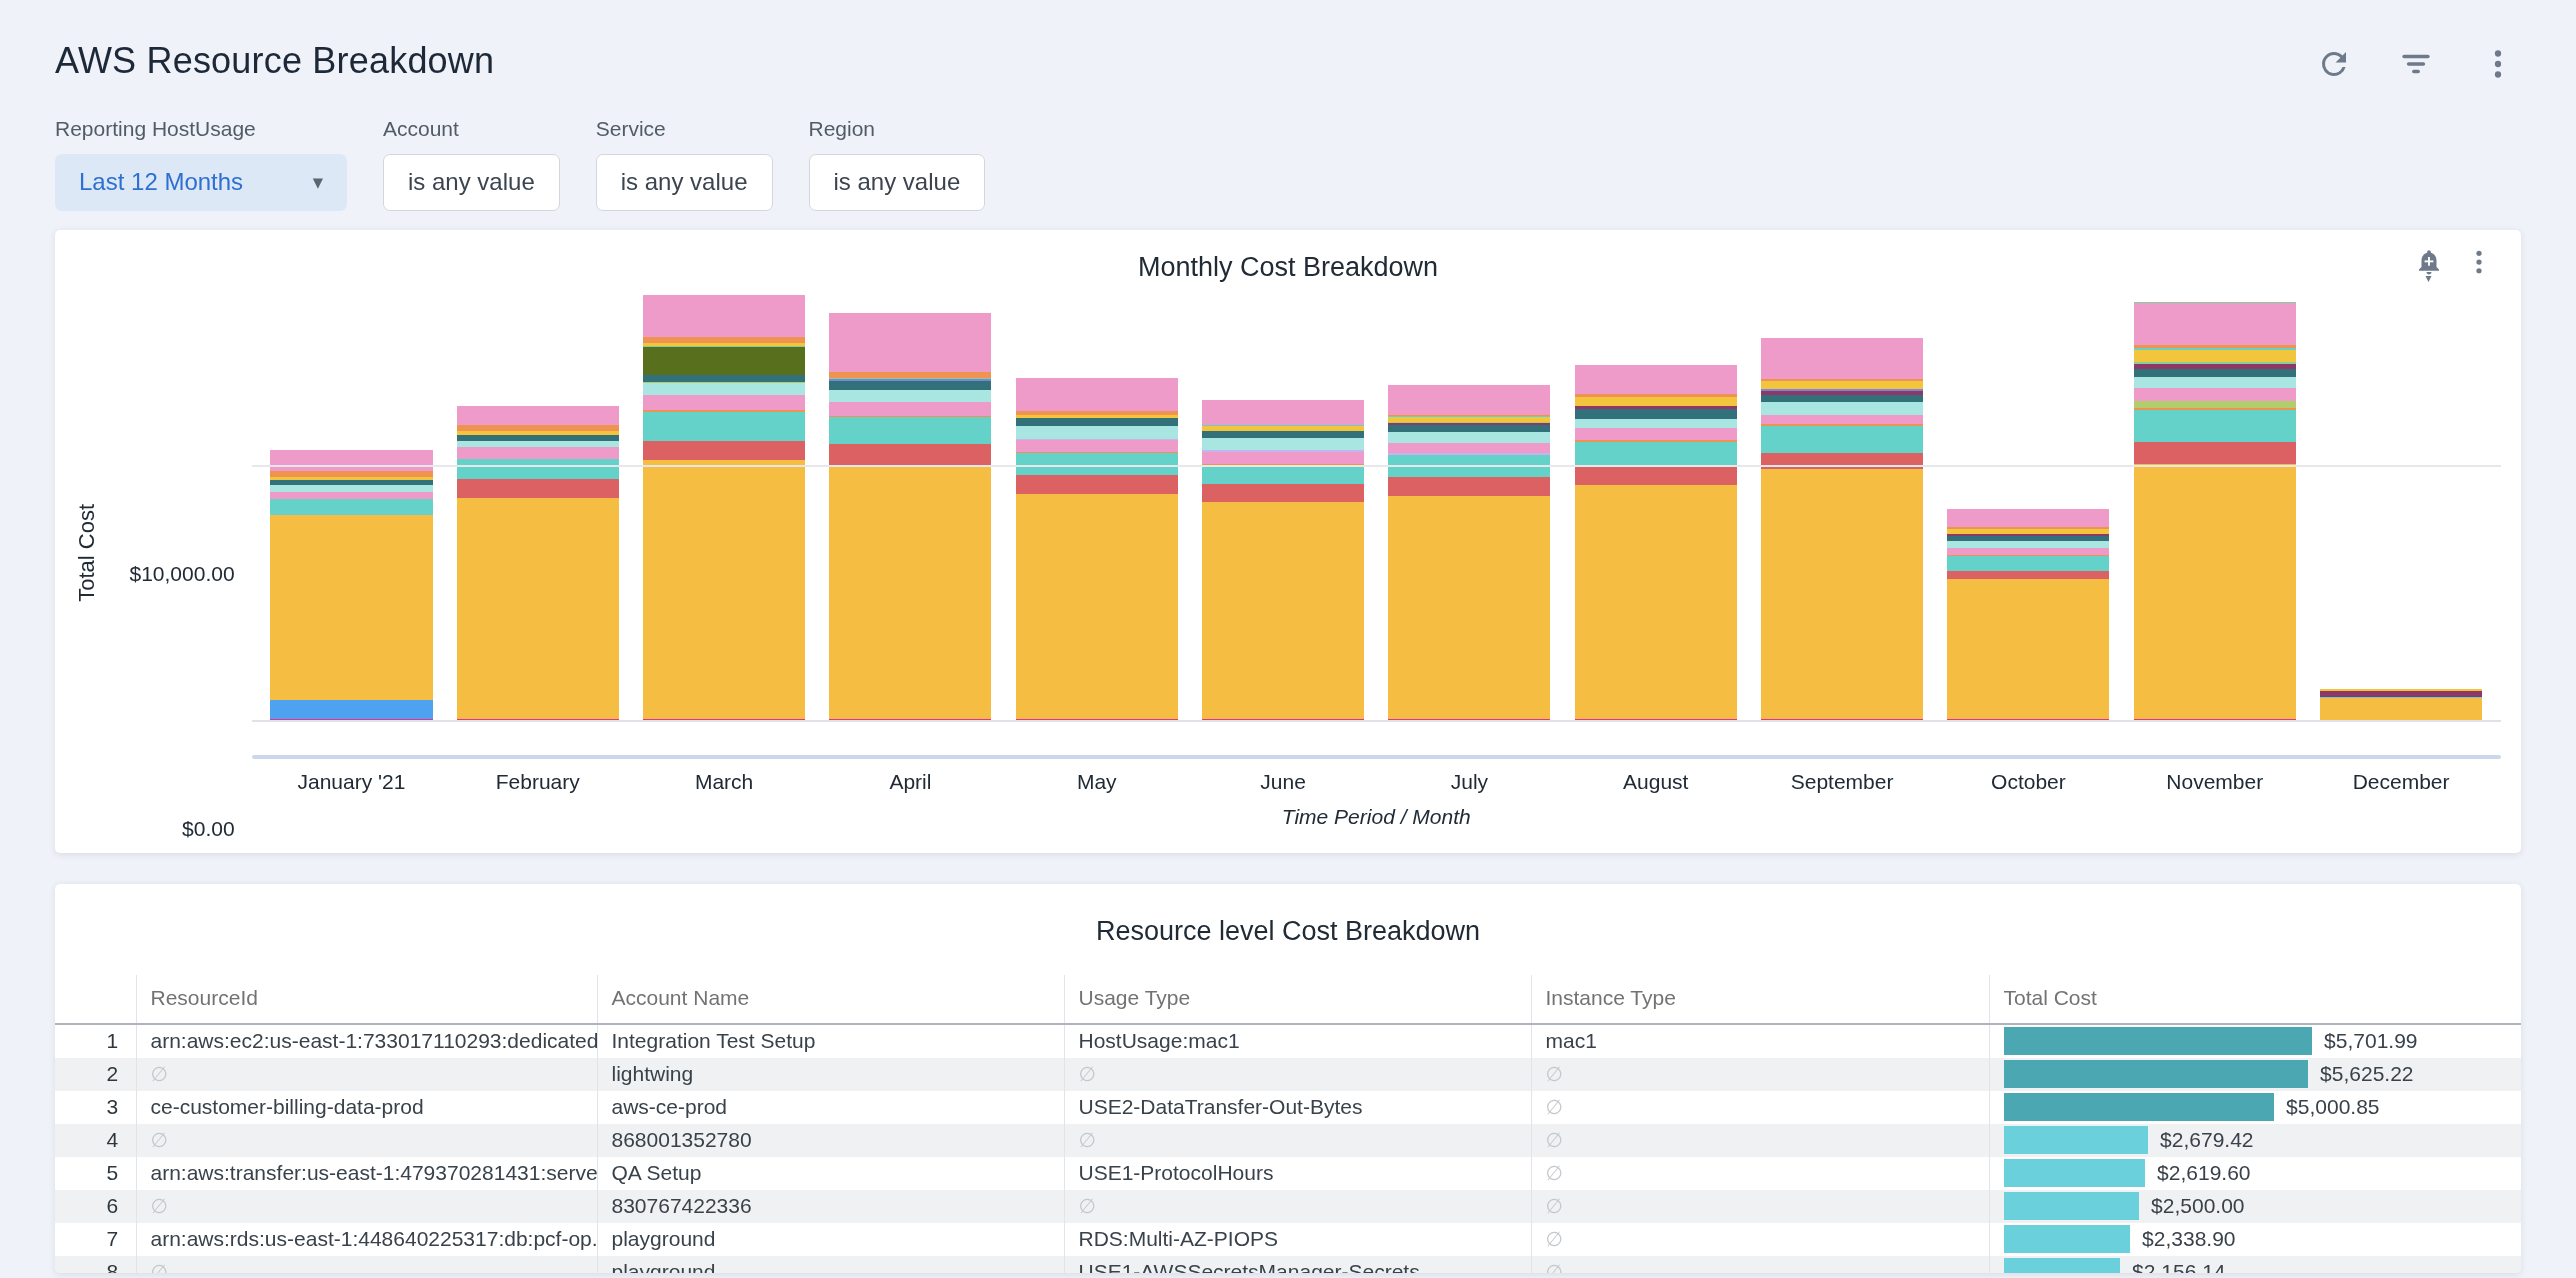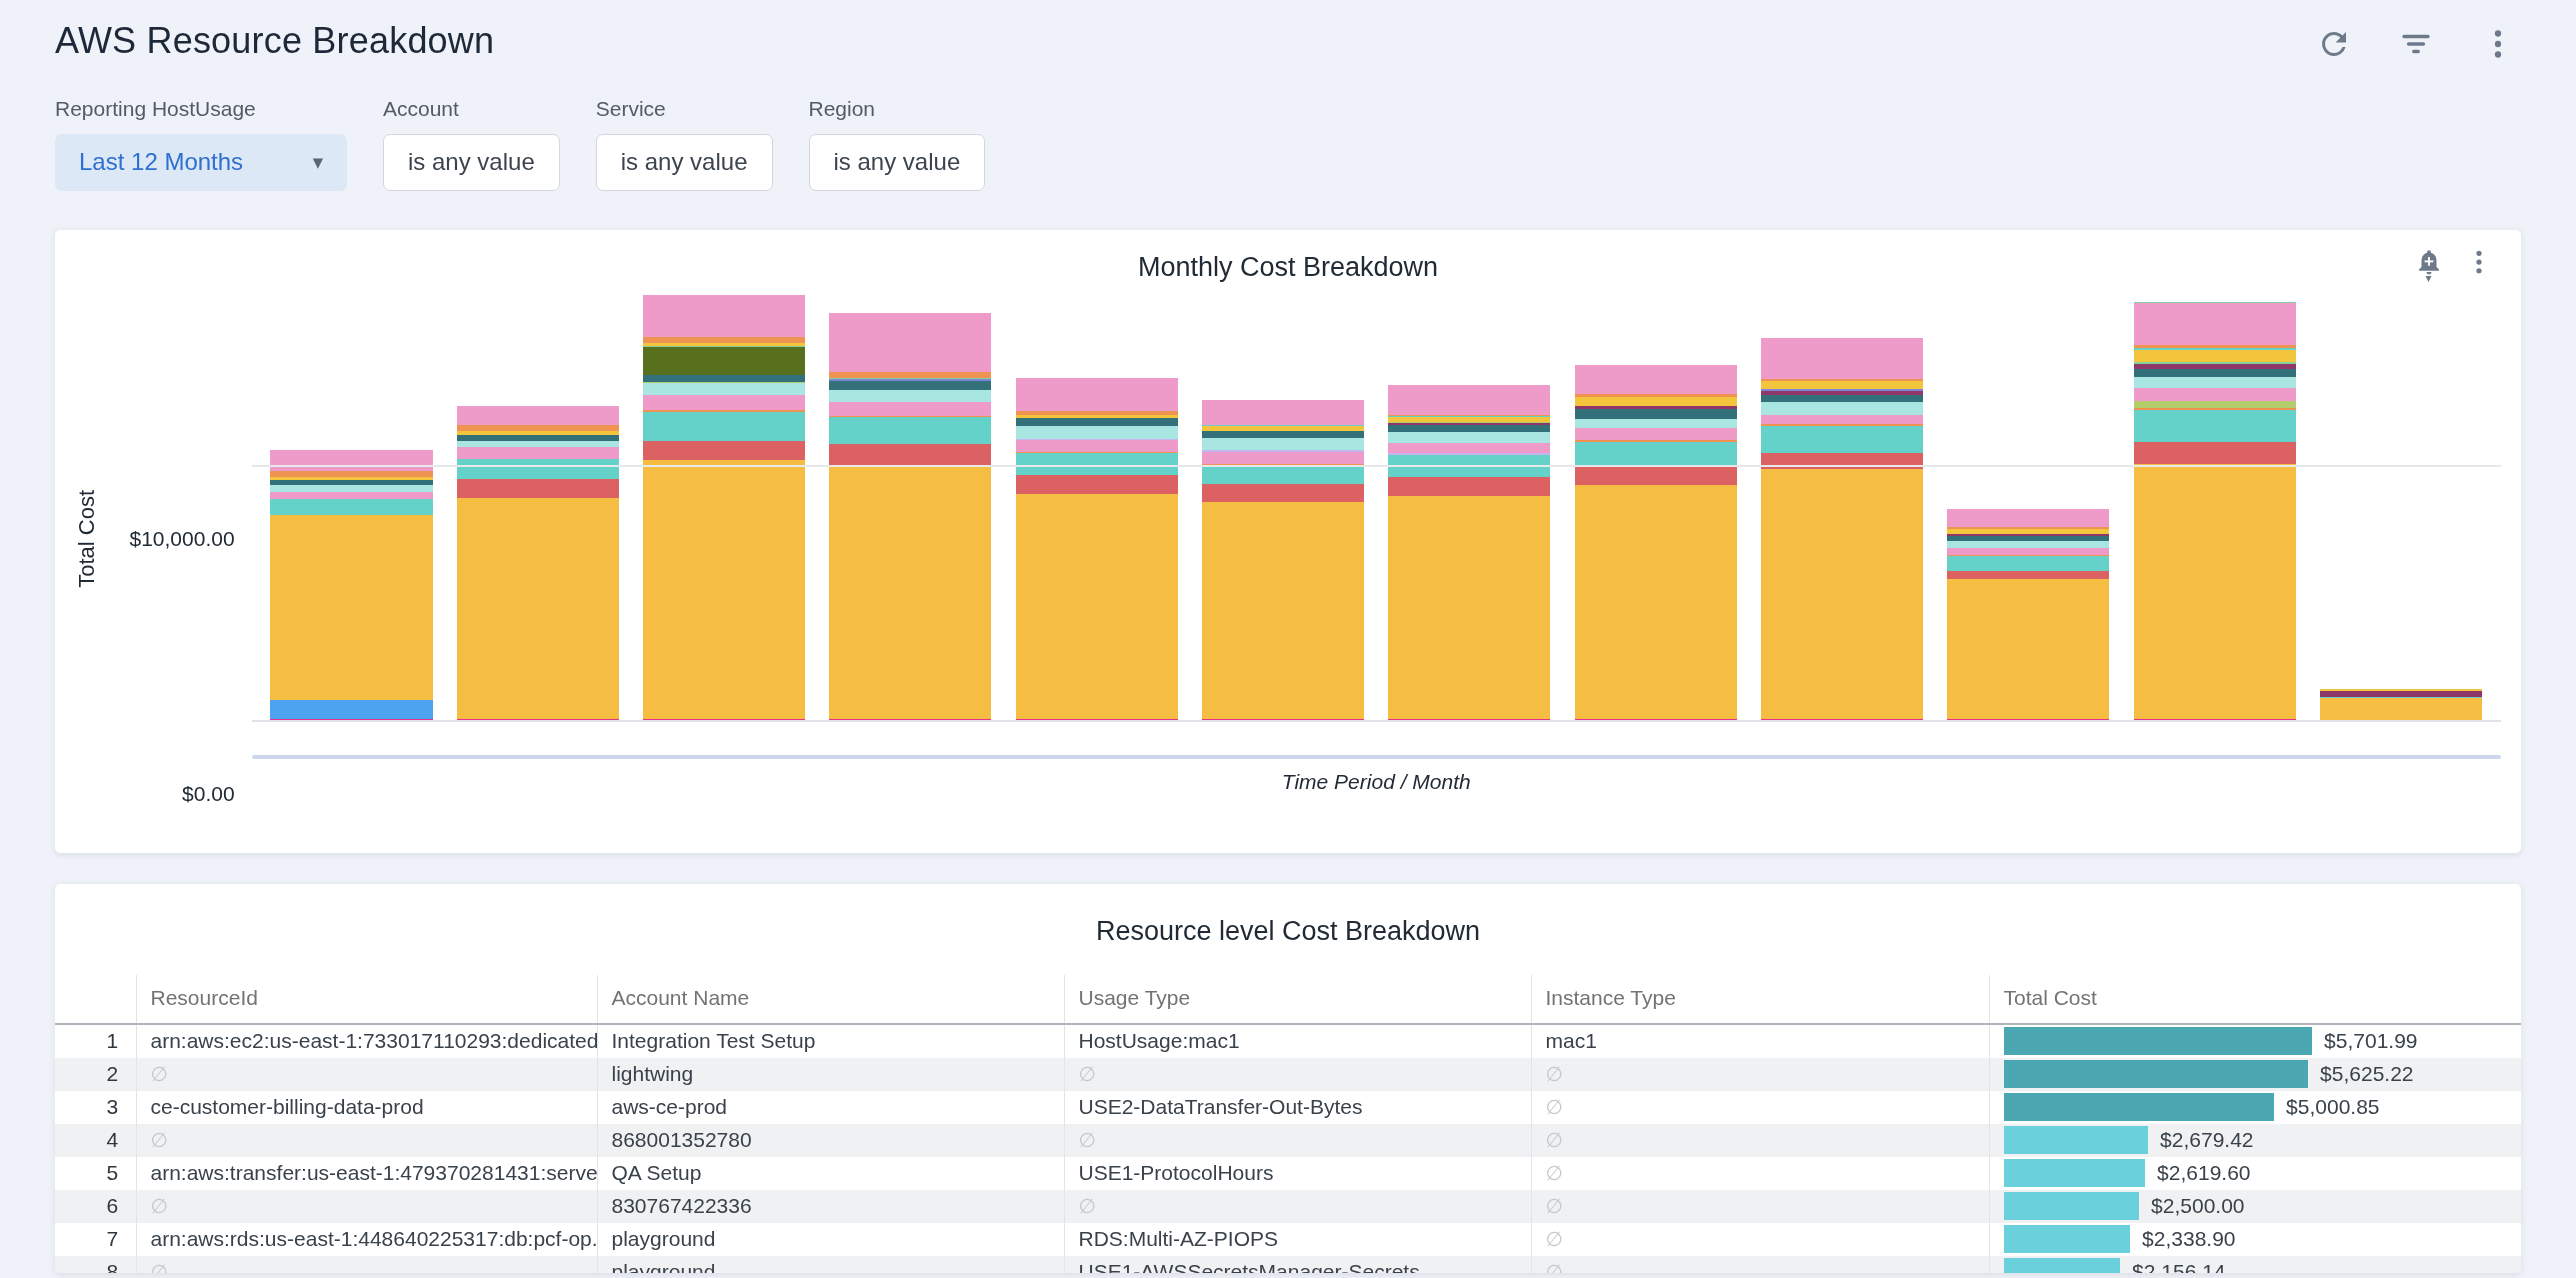--- a/index.html
+++ b/index.html
@@ -3,21 +3,21 @@
 <meta charset="utf-8">
 <style>
   * { box-sizing: border-box; margin: 0; padding: 0; }
   html, body { width: 2576px; height: 1279px; overflow: hidden; }
   body {
     background: #eff2f8;
     font-family: "Liberation Sans", sans-serif;
     color: #212b36;
     position: relative;
   }
-  .page { padding: 4px 55px; }
+  .page { padding: 4px 55px; margin-top: 20px; }
 
   
   .dash-header { display: flex; align-items: flex-start; justify-content: space-between; padding-top: 16px; }
   .dash-title { font-size: 36px; font-weight: 500; color: #1d2838; letter-spacing: 0.2px; }
   .header-icons { display: flex; align-items: center; gap: 46px; margin-top: 6.3px; margin-right: 4.7px; }
   .hicon { width: 36px; height: 36px; cursor: pointer; display: inline-flex; align-items: center; justify-content: center; }
   .hicon svg { width: 100%; height: 100%; }
 
   
   .filters { display: flex; gap: 36px; margin-top: 35px; }
@@ -355,20 +355,34 @@
                 <div class="seg" style="height: 1.5px; background: rgb(101, 210, 201);"></div>
                 <div class="seg" style="height: 5.5px; background: rgb(143, 55, 102);"></div>
                 <div class="seg" style="height: 2.6px; background: rgb(242, 197, 61);"></div>
               </div>
             </div>
           </div>
       <div class="gridline" style="bottom: 255px;"></div>
           <div class="gridline" style="bottom: 0px; background: rgb(223, 226, 230);"></div>
         </div>
       <div class="scroll-line"></div>
+      <div class="x-labels" id="x-labels">
+          <div class="x-label">January '21</div>
+          <div class="x-label">February</div>
+          <div class="x-label">March</div>
+          <div class="x-label">April</div>
+          <div class="x-label">May</div>
+          <div class="x-label">June</div>
+          <div class="x-label">July</div>
+          <div class="x-label">August</div>
+          <div class="x-label">September</div>
+          <div class="x-label">October</div>
+          <div class="x-label">November</div>
+          <div class="x-label">December</div>
+        </div>
       <div class="x-axis-title">Time Period / Month</div>
     </div>
   </div>
 </div>
 
 <div class="card table-card">
   <div class="table-title">Resource level Cost Breakdown</div>
   <table>
     <thead>
       <tr id="table-head-row">

